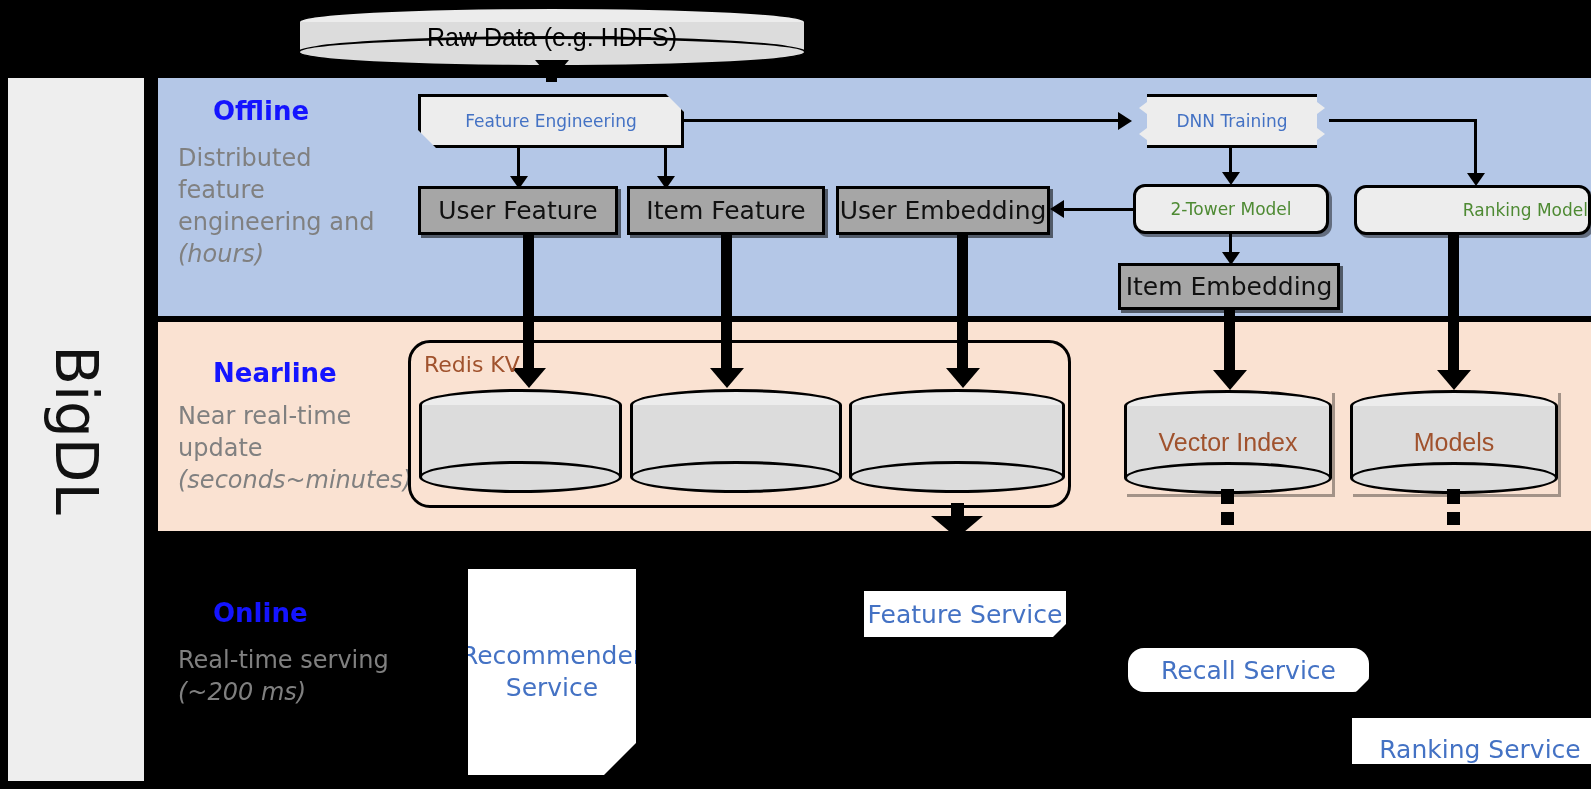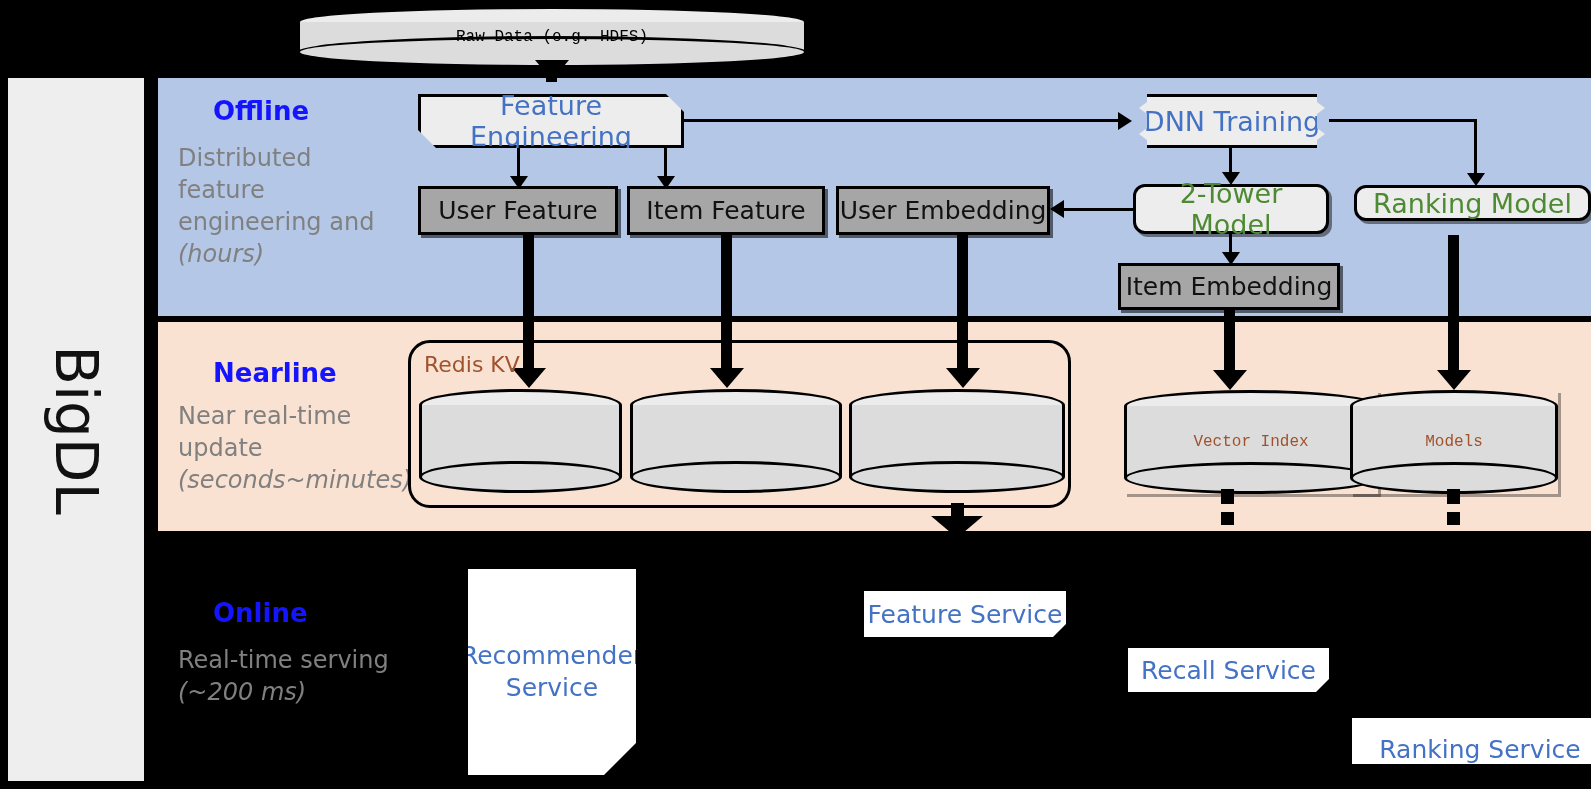--- a/index.html
+++ b/index.html
@@ -38,21 +38,21 @@
   #on-sub{left:178px;top:644px;width:230px;}
 
   
   .rect{position:absolute;box-sizing:border-box;display:flex;
         align-items:center;justify-content:center;text-align:center;}
 
   .gray-box{background:#a6a6a6;border:3px solid #000;color:#111;font-size:25px;
             font-family:"DejaVu Sans",sans-serif;
             box-shadow:3px 3px 0 rgba(0,0,0,0.55);}
 
-  .proc-box{background:#ededed;border:3px solid #000;font-size:27px;
+  .proc-box{background:#ededed;border:3px solid #000;font-size:17px;
             font-family:"DejaVu Sans",sans-serif;
             box-shadow:3px 3px 0 rgba(0,0,0,0.45);}
 
   .blue-txt{color:#4472c4;}
   .green-txt{color:#4e8a33;}
 
   
   .notch-card{clip-path:polygon(0 0, calc(100% - 18px) 0, 100% 18px, 100% 100%,
                 18px 100%, 0 calc(100% - 18px));}
   .bracket-card{clip-path:polygon(
@@ -66,22 +66,22 @@
 
   
   .cyl{position:absolute;}
   .cyl .body{position:absolute;left:0;right:0;top:16px;bottom:16px;
       background:#dcdcdc;border-left:3px solid #000;border-right:3px solid #000;}
   .cyl .top{position:absolute;left:0;right:0;top:0;height:32px;border-radius:50%;
       background:#ececec;border:3px solid #000;box-sizing:border-box;}
   .cyl .bot{position:absolute;left:0;right:0;bottom:0;height:32px;border-radius:50%;
       background:#dcdcdc;border:3px solid #000;box-sizing:border-box;}
   .cyl .lbl{position:absolute;left:0;right:0;top:0;bottom:0;display:flex;
-      align-items:center;justify-content:center;z-index:4;font-size:16px;
-      font-family:Liberation Mono, monospace;}
+      align-items:center;justify-content:center;z-index:4;font-size:25px;
+      font-family:Liberation Sans, sans-serif;}
 
   .cyl-shadow{box-shadow:3px 3px 0 rgba(0,0,0,0.35);}
 
   
   #redis-box{position:absolute;left:408px;top:340px;width:663px;height:168px;
      border:3px solid #000;border-radius:22px;box-sizing:border-box;background:transparent;}
   #redis-lbl{position:absolute;left:424px;top:352px;font-size:22px;color:#a0522d;
      font-family:"DejaVu Sans",sans-serif;z-index:6;}
 
   
@@ -178,21 +178,21 @@
     <span class="green-txt">2-Tower Model</span>
   </div>
 
   <div class="ln thin-h" style="left:1064px;top:208px;width:72px;"></div>
   <div class="ah-left" style="left:1050px;top:200px;"></div>
 
   <div class="ln thin-h" style="left:1329px;top:119px;width:148px;"></div>
   <div class="ln thin-v" style="left:1474px;top:119px;height:58px;"></div>
   <div class="ah-down" style="left:1467px;top:173px;"></div>
 
-  <div class="rect proc-box round-card" style="left:1354px;top:185px;width:237px;height:36px;">
+  <div class="rect proc-box round-card" style="left:1354px;top:185px;width:237px;height:50px;justify-content:flex-end;">
     <span class="green-txt">Ranking Model</span>
   </div>
 
   <div class="ln thin-v" style="left:1229px;top:234px;height:26px;"></div>
   <div class="ah-down" style="left:1222px;top:252px;"></div>
 
   <div class="rect gray-box" style="left:1118px;top:263px;width:222px;height:47px;">
     <span>Item Embedding</span>
   </div>
 
@@ -233,21 +233,21 @@
     <div class="lbl"></div>
   </div>
 
   <div class="cyl" style="left:849px;top:389px;width:216px;height:104px;">
     <div class="top"></div>
     <div class="body"></div>
     <div class="bot"></div>
     <div class="lbl"></div>
   </div>
 
-  <div class="cyl cyl-shadow" style="left:1124px;top:390px;width:208px;height:104px;padding-left:46px;">
+  <div class="cyl cyl-shadow" style="left:1124px;top:390px;width:208px;height:104px;">
     <div class="top"></div>
     <div class="body"></div>
     <div class="bot"></div>
     <div class="lbl" style="color:#a0522d;">Vector Index</div>
   </div>
 
   <div class="cyl cyl-shadow" style="left:1350px;top:390px;width:208px;height:104px;">
     <div class="top"></div>
     <div class="body"></div>
     <div class="bot"></div>
@@ -269,21 +269,21 @@
   </div>
 
   <div class="doc" style="left:468px;top:569px;width:168px;height:206px;">
     <span>Recommender Service</span>
   </div>
 
   <div class="svc" style="left:864px;top:591px;width:202px;height:46px;">
     <span>Feature Service</span>
   </div>
 
-  <div class="svc" style="left:1128px;top:648px;width:201px;height:44px;">
+  <div class="svc" style="left:1128px;top:648px;width:241px;height:44px;border-radius:16px;">
     <span>Recall Service</span>
   </div>
 
   <div class="svc" style="left:1352px;top:718px;width:256px;height:46px;align-items:flex-end;">
     <span>Ranking Service</span>
   </div>
 
 </div>
 
 </body></html>

